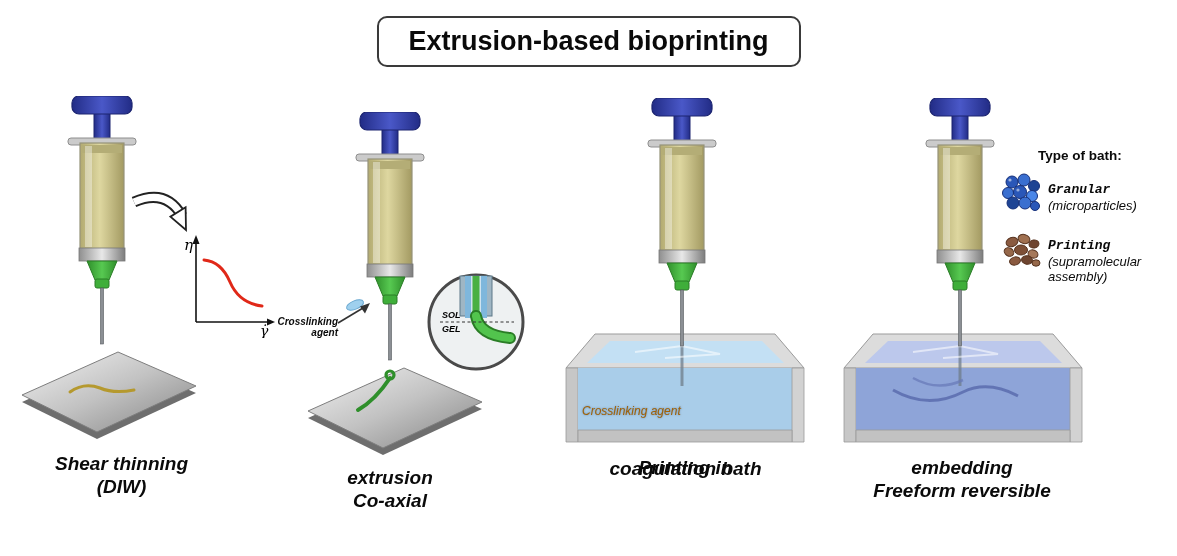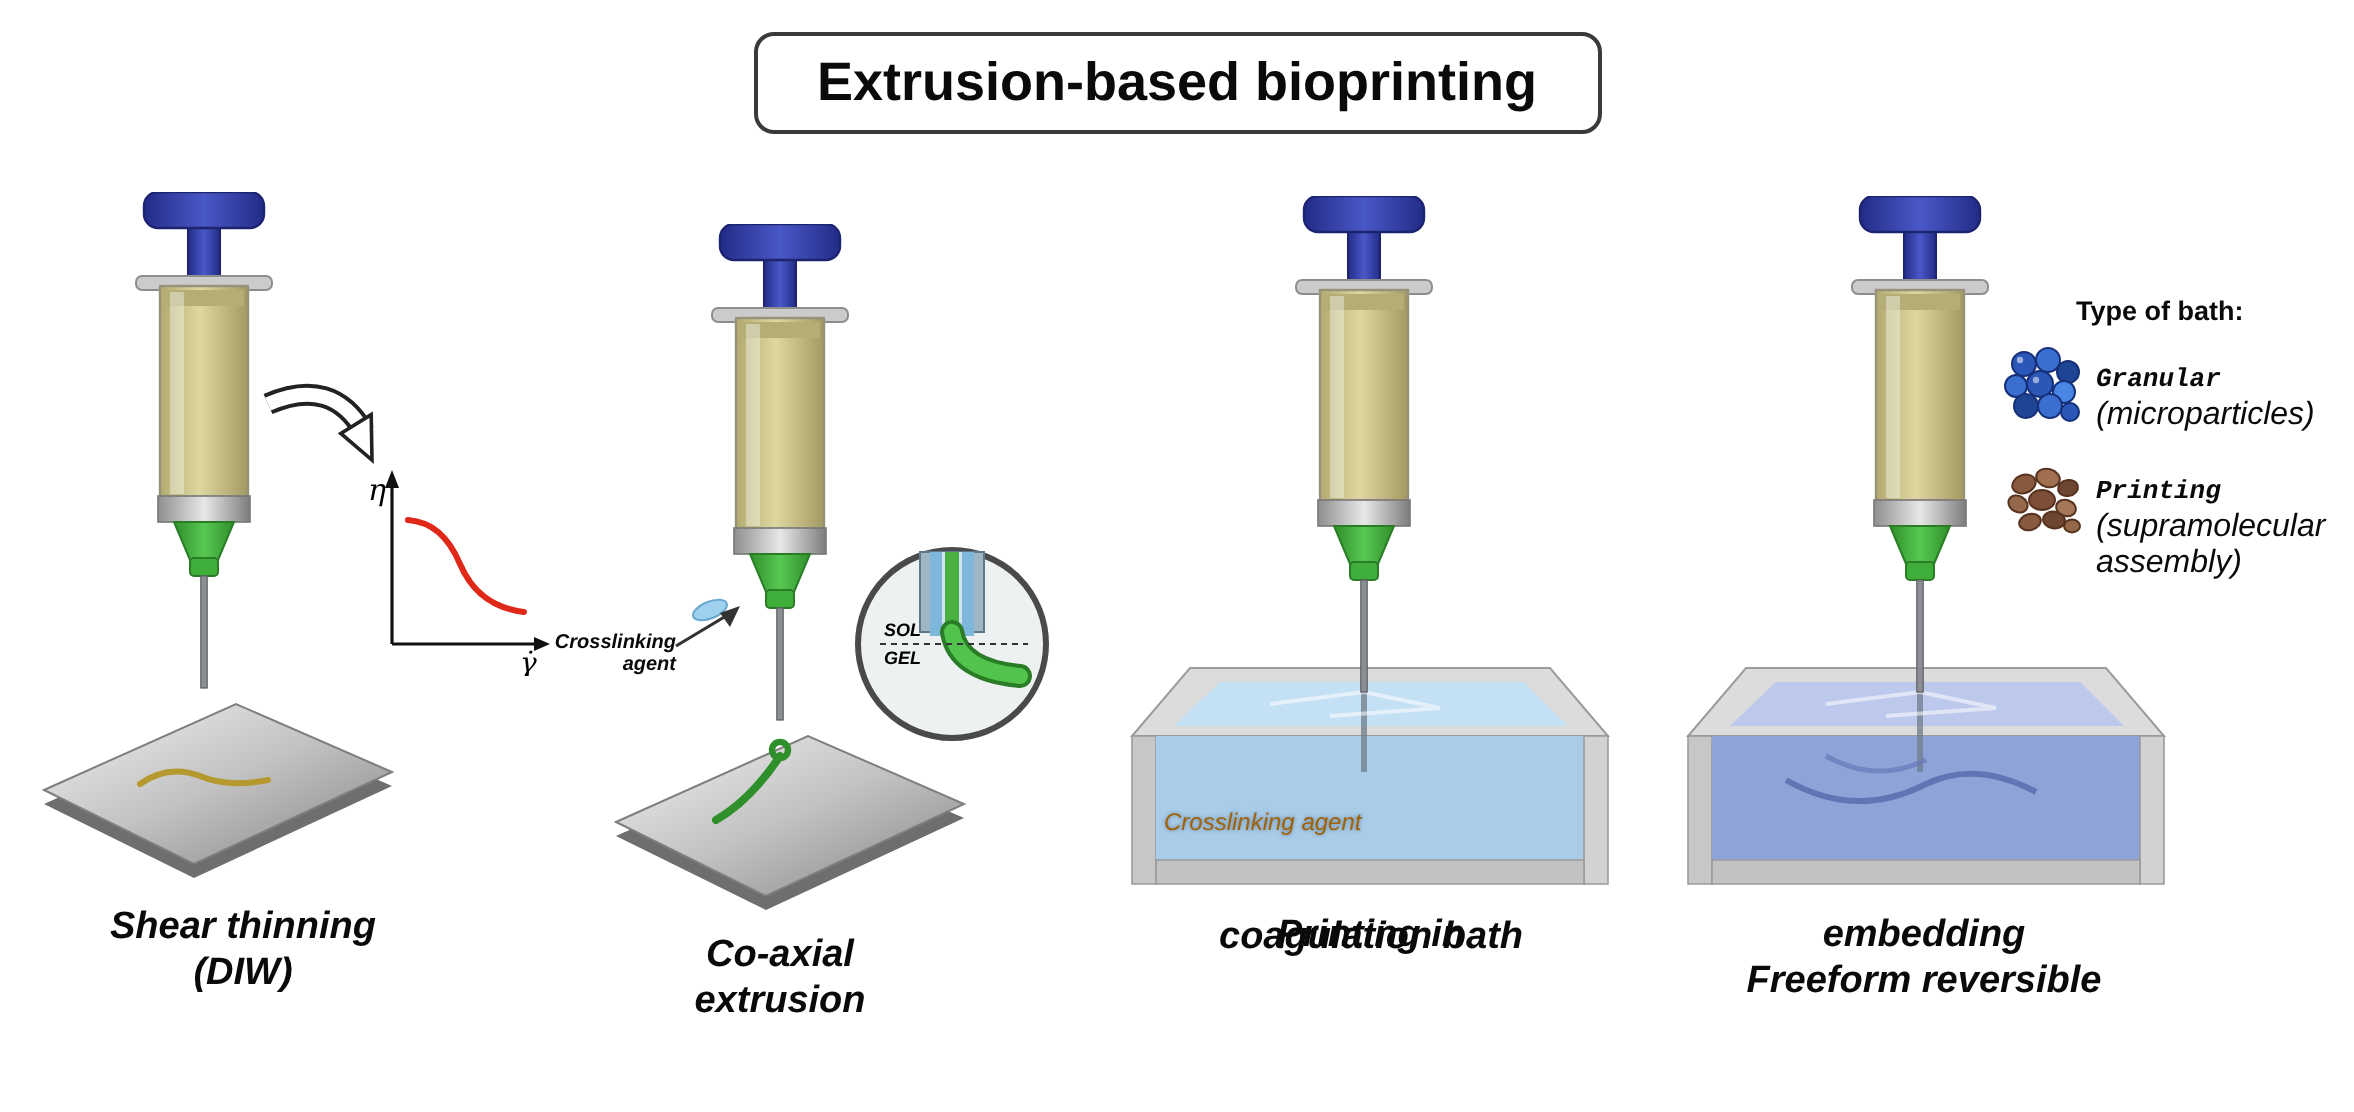--- a/index.html
+++ b/index.html
@@ -11,21 +11,21 @@
              border:2.5px solid #3a3a3a;border-radius:10px;padding:8px 30px;
              font-size:27px;font-weight:bold;background:#fff;white-space:nowrap;}
   .caption{position:absolute;text-align:center;font-weight:bold;font-style:italic;
            font-size:19px;line-height:1.22;}
   .annot{position:absolute;text-align:right;font-weight:bold;font-style:italic;
          font-size:10px;line-height:1.12;}
   .bath-label{position:absolute;font-style:italic;font-size:12px;color:#a16207;
               text-shadow:0 0 2px rgba(40,60,90,.55);}
   .legend-title{position:absolute;font-size:13.5px;font-weight:bold;}
   .legend-name{position:absolute;font-size:13px;font-weight:bold;font-style:italic;font-family:Liberation Mono, monospace;}
-  .legend-detail{position:absolute;font-size:16px;font-style:italic;line-height:1.15;}
+  .legend-detail{position:absolute;font-size:13px;font-style:italic;line-height:1.15;}
   svg{display:block;}
   text{font-family:"Liberation Sans",sans-serif;}
   .mathlbl{font-family:"DejaVu Serif",serif;font-style:italic;}
   .insetlbl{font-weight:bold;font-style:italic;}
 </style>
 </head>
 <body>
 
 <div class="canvas">
 
@@ -144,22 +144,22 @@
       <rect x="41" y="6" width="22" height="42" fill="#7fb7dc"></rect>
       <rect x="47" y="6" width="10" height="44" fill="#cfe3ef"></rect>
       <rect x="48.5" y="6" width="7" height="42" fill="#49b043"></rect>
       <path d="M52,46 C54,58 64,66 86,68" fill="none" stroke="#2a7d26" stroke-width="12" stroke-linecap="round"></path>
       <path d="M52,46 C54,58 64,66 86,68" fill="none" stroke="#52c44d" stroke-width="8" stroke-linecap="round"></path>
       <line x1="16" y1="52" x2="90" y2="52" stroke="#333333" stroke-width="1" stroke-dasharray="3,2.5"></line>
       <text x="18" y="48" font-size="9" class="insetlbl">SOL</text>
       <text x="18" y="62" font-size="9" class="insetlbl">GEL</text>
     </svg>
     <div class="caption" style="left:302px;top:466px;width:176px">
+      <div>extrusion</div>
       <div>Co-axial</div>
-      <div>extrusion</div>
     </div>
   </section>
 
   <section class="layer">
     <svg class="abs" style="left:560px;top:328px" width="250" height="122" viewBox="0 0 250 122">
       <use href="#bath" xlink:href="#bath"></use>
     </svg>
     <svg class="abs" style="left:622px;top:98px" width="120" height="250" viewBox="0 0 120 250">
       <use href="#syr" xlink:href="#syr"></use>
     </svg>

